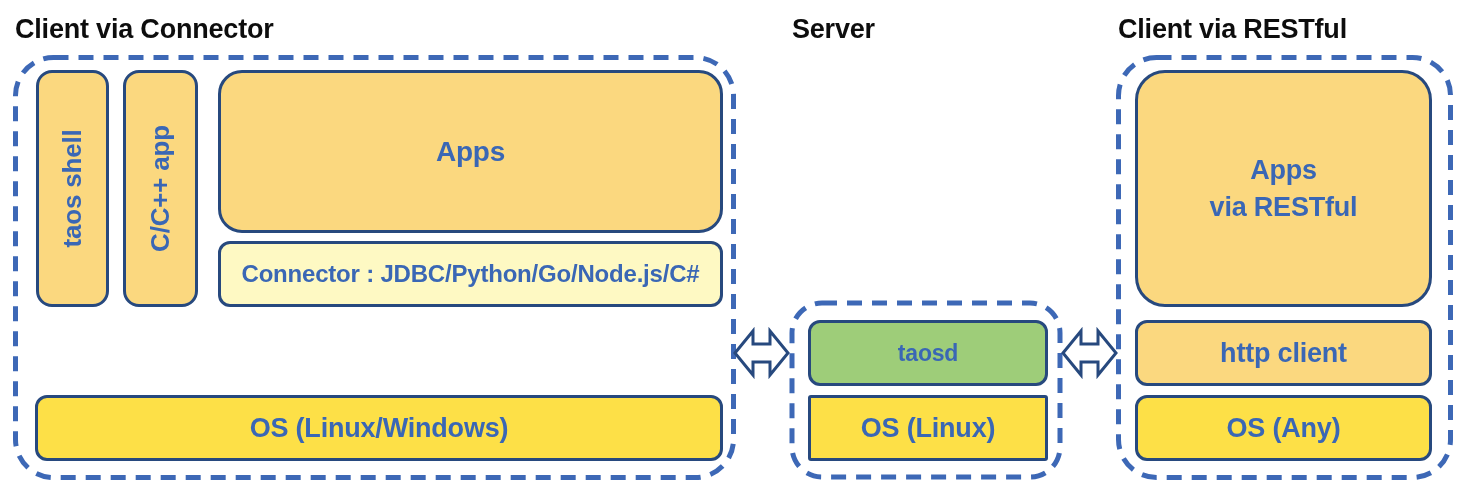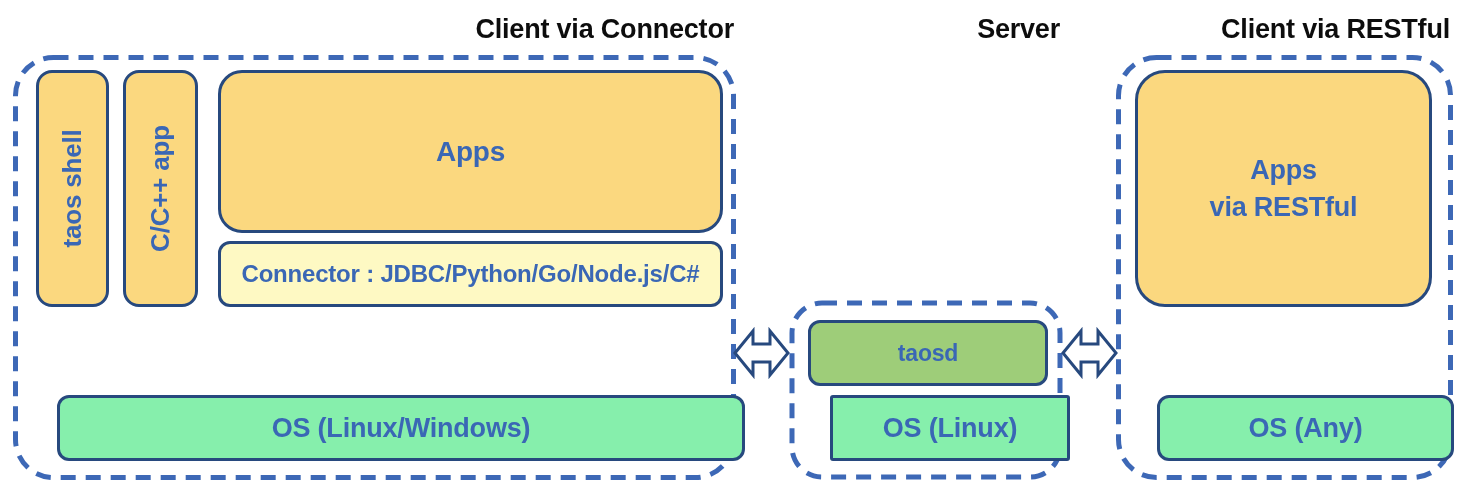--- a/index.html
+++ b/index.html
@@ -18,21 +18,21 @@
   .svg-layer {
     position: absolute;
     left: 0; top: 0;
     width: 1467px;
     height: 498px;
     pointer-events: none;
   }
   .group-title {
     position: absolute;
     top: 14px;
-    text-align: right;
+    text-align: left;
     font-size: 27px;
     font-weight: bold;
     color: #0d0d0d;
     letter-spacing: -0.2px;
   }
   .title-connector { left: 15px;   width: 719px; }
   .title-server    { left: 792px;  width: 268px; }
   .title-restful   { left: 1118px; width: 332px; }
 
   .box {
@@ -45,21 +45,21 @@
     font-weight: bold;
     color: #3A67B5;
     font-size: 26px;
     text-align: center;
     letter-spacing: -0.2px;
   }
   .yellow { background: #FBD87F; }
   .orange { background: #F2A169; }
   .gray   { background: #fef9c3; }
   .green  { background: #9ECD79; }
-  .lblue  { background: #86efac; margin-left: 22px; }
+  .lblue  { background: #fde047; }
 
   .vbox {
     left: auto;
     top: 70px;
     height: 237px;
     border-radius: 16px;
   }
   .vbox .vtext {
     transform: rotate(-90deg);
     white-space: nowrap;
@@ -144,17 +144,20 @@
     <span>taosd</span>
   </div>
   <div class="box lblue box-os-server">
     <span>OS (Linux)</span>
   </div>
 
   <div class="box yellow box-apps-restful">
     <span>Apps
 via RESTful</span>
   </div>
+  <div class="box yellow box-http-client">
+    <span>http client</span>
+  </div>
   <div class="box lblue box-os-any">
     <span>OS (Any)</span>
   </div>
 
 </div>
 
 </body></html>

